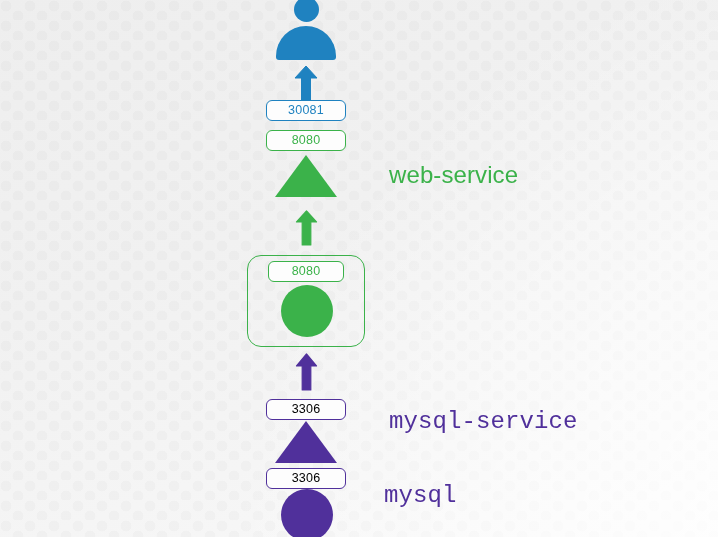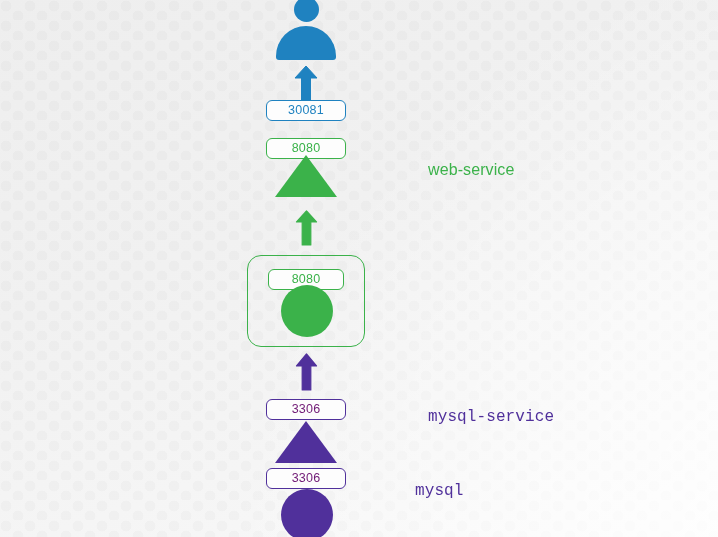--- a/index.html
+++ b/index.html
@@ -75,43 +75,42 @@
     line-height: 19px;
     text-align: center;
     font-size: 12.5px;
     border-radius: 6px;
     background: #fdfdfd;
     border: 1.4px solid #888;
     color: #444;
     letter-spacing: 0.2px;
   }
   .port-chip.blue   { border-color: #1f82c0; color: #1f82c0; }
-  .port-chip.green  { border-color: #3bb24a; color: #3bb24a; margin-top: 8px; }
-  .port-chip.purple { border-color: #50309b; color: #701a75; }
+  .port-chip.green  { border-color: #3bb24a; color: #3bb24a; }
+  .port-chip.purple { border-color: #50309b; color: #000000; }
 
   
   .tri { position: absolute; }
   .circle { position: absolute; border-radius: 50%; }
 
   
   .pod-box {
     position: absolute;
     box-sizing: border-box;
     border: 1.6px solid #3bb24a;
     border-radius: 14px;
     background: transparent;
   }
 
   
   .node-label {
     position: absolute;
-    font-size: 16px;
+    font-size: 24px;
     white-space: nowrap;
     letter-spacing: 0.1px;
-    margin-left: 39px;
   }
   .node-label.green  { color: #3bb24a; }
   .node-label.purple { color: #50309b; font-family: Liberation Mono, monospace; }
 </style>
 </head>
 <body>
 
 <div id="canvas">
 
   <div id="bg-texture"></div>
@@ -155,15 +154,15 @@
   <svg class="tri" style="left:274px; top:420px;" width="64" height="44" viewBox="0 0 64 44">
     <polygon points="32,1 63,43 1,43" fill="#50309b"></polygon>
   </svg>
 
   <div class="node-label purple" style="left:389px; top:408px;">mysql-service</div>
 
   <div class="port-chip purple" style="left:266px; top:468px; width:80px;">3306</div>
 
   <div class="circle" style="left:281px; top:489px; width:52px; height:52px; background:#50309b;"></div>
 
-  <div class="node-label purple" style="left:376px; top:482px;">mysql</div>
+  <div class="node-label purple" style="left:384px; top:482px;">mysql</div>
 
 </div>
 
 </body></html>

